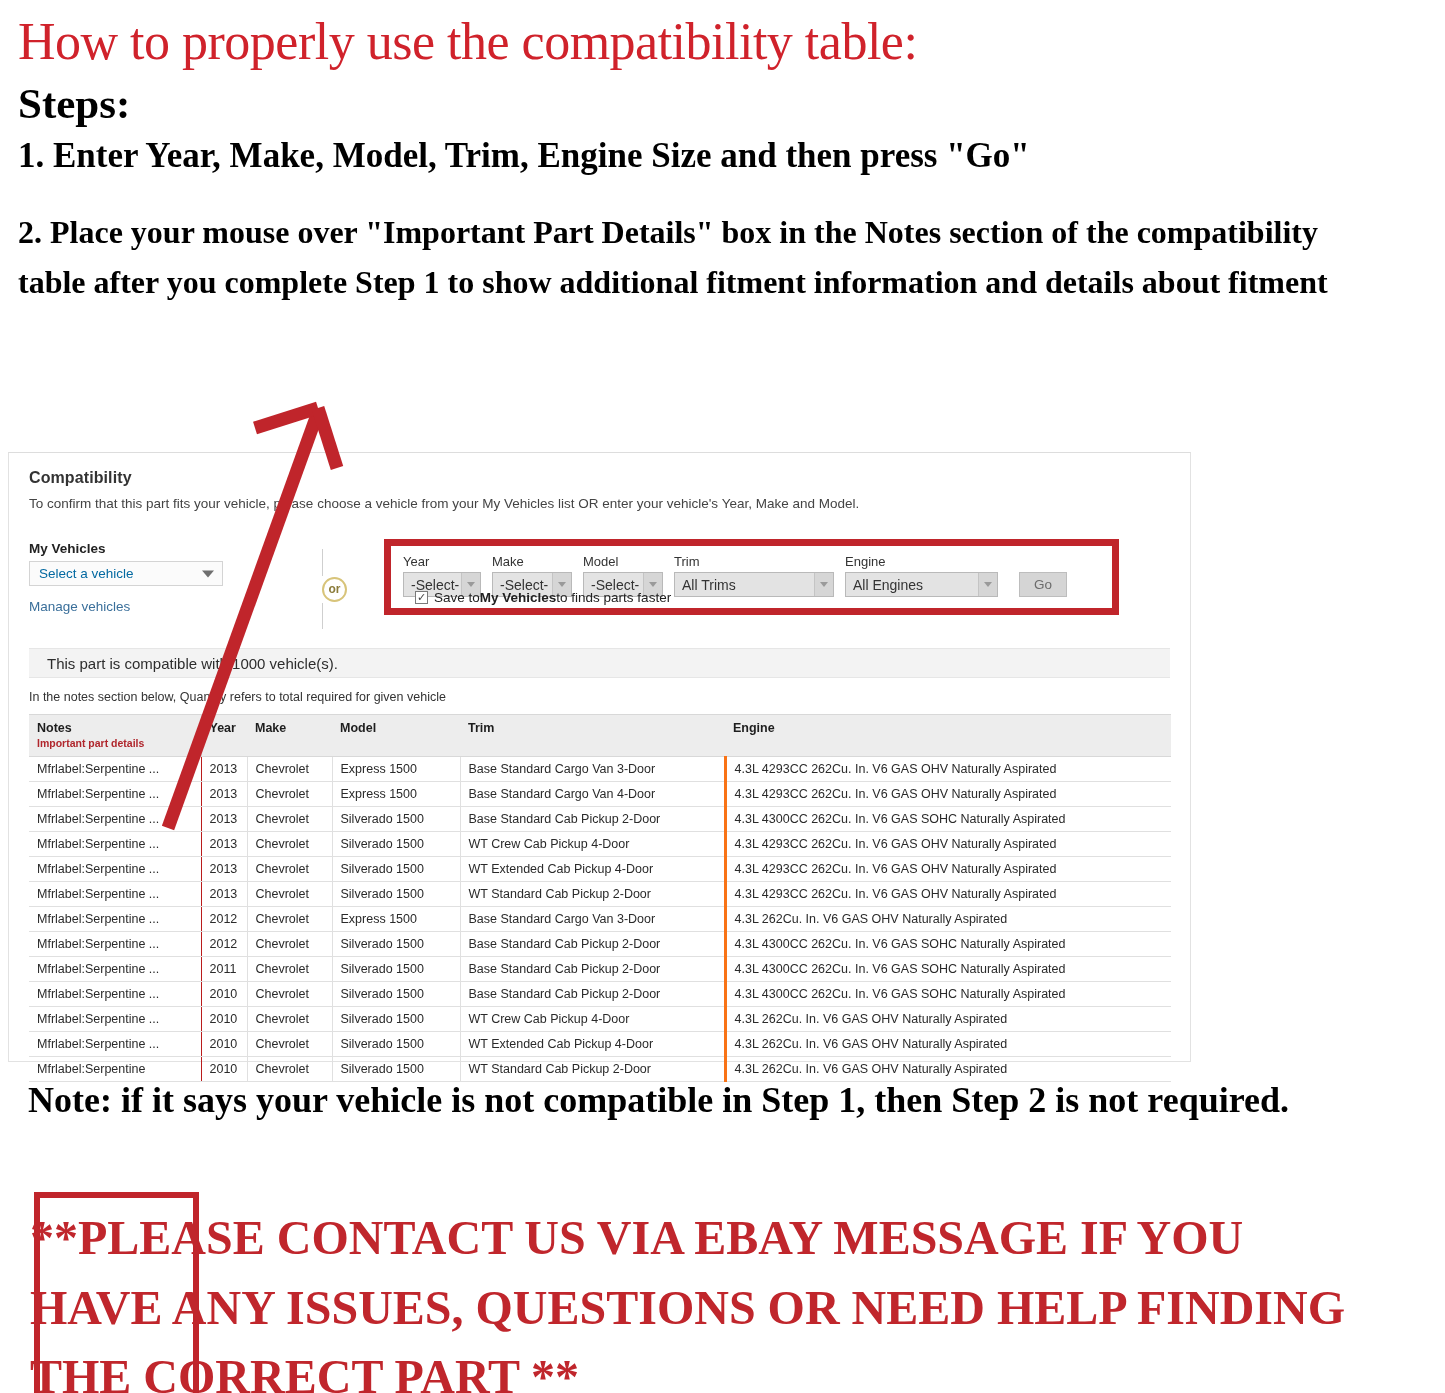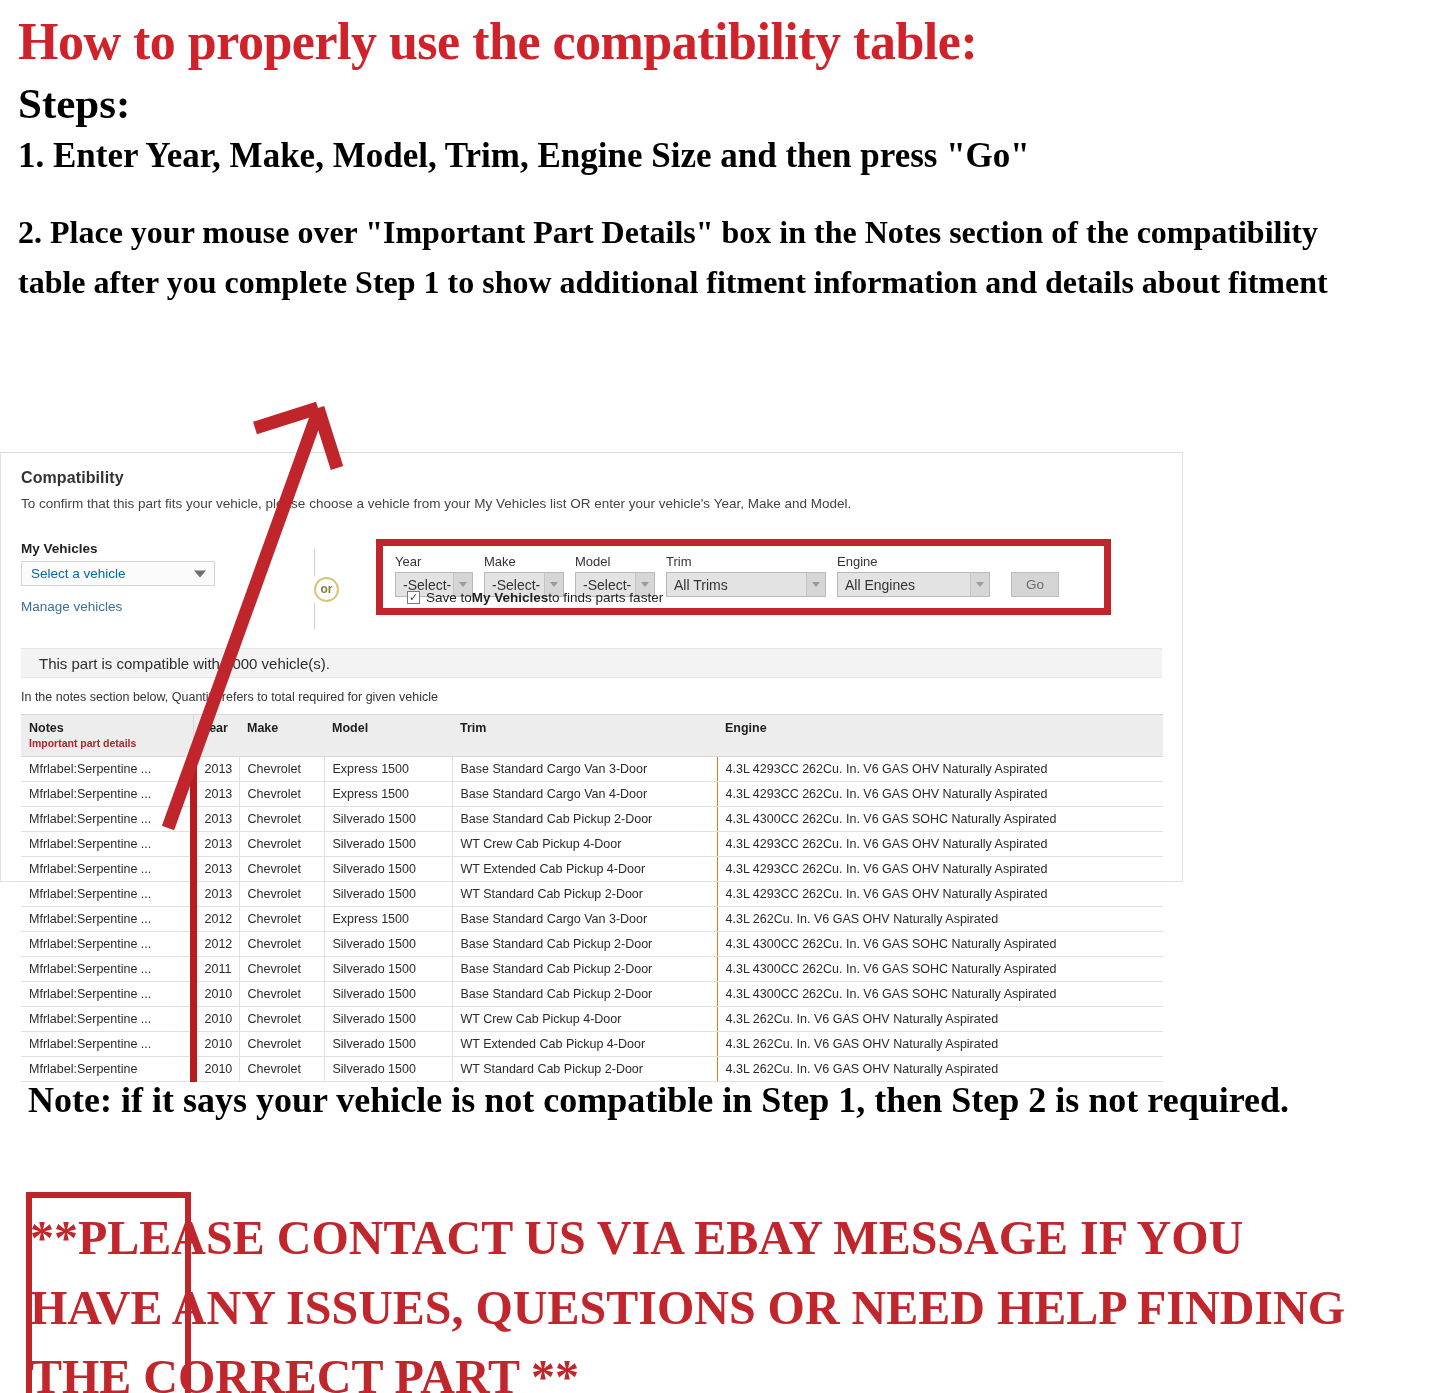--- a/index.html
+++ b/index.html
@@ -12,21 +12,21 @@
     position: relative;
     font-family: "Liberation Sans", sans-serif;
     overflow: hidden;
   }
 
   
   .hdr-wrap { position: absolute; left: 18px; top: 14px; width: 1400px; }
 
   .h-title {
     font-family: "Liberation Serif", serif;
-    font-weight: bold;
+    font-weight: normal;
     font-size: 52px;
     line-height: 1.08;
     color: #d0222b;
     letter-spacing: -0.5px;
     white-space: nowrap;
   }
   .h-steps {
     font-family: "Liberation Serif", serif;
     font-weight: bold;
     font-size: 43px;
@@ -49,22 +49,22 @@
     font-size: 32px;
     line-height: 1.58;
     color: #000;
     margin-top: 30px;
     width: 1330px;
   }
 
   
   .panel {
     position: absolute;
-    left: 0; top: 452px;
-    width: 1183px; height: 430px;
+    left: 8px; top: 452px;
+    width: 1183px; height: 610px;
     background: #fff;
     border: 1px solid #e2e2e2;
     border-top: 1px solid #dddddd;
   }
   .panel-inner { padding: 16px 20px 0 20px; position: relative; }
 
   .compat-title {
     font-size: 16px; font-weight: bold; color: #333;
     letter-spacing: 0.1px;
   }
@@ -229,25 +229,25 @@
   }
   table.fit td {
     border-bottom: 1px solid #e0e0e0;
     font-size: 12.5px;
     color: #2a2a2a;
     padding: 5px 8px;
     height: 24px;
     white-space: nowrap;
     overflow: hidden;
   }
-  table.fit td.notes { border-right: 7px solid #b91c1c; }
+  table.fit td.notes { border-right: 1px solid #b91c1c; }
   table.fit td.year  { border-right: 1px solid #e0e0e0; }
   table.fit td.make  { border-right: 1px solid #e0e0e0; }
   table.fit td.model { border-right: 1px solid #e0e0e0; }
-  table.fit td.trim  { border-right: 1px solid #f97316; }
+  table.fit td.trim  { border-right: 3px solid #f97316; }
   table.fit th.c-notes { border-right: 1px solid #d8d8d8; }
 
   .c-notes  { width: 172px; }
   .c-year   { width: 46px; }
   .c-make   { width: 85px; }
   .c-model  { width: 128px; }
   .c-trim   { width: 265px; }
   .c-engine { width: 446px; }
 
   

